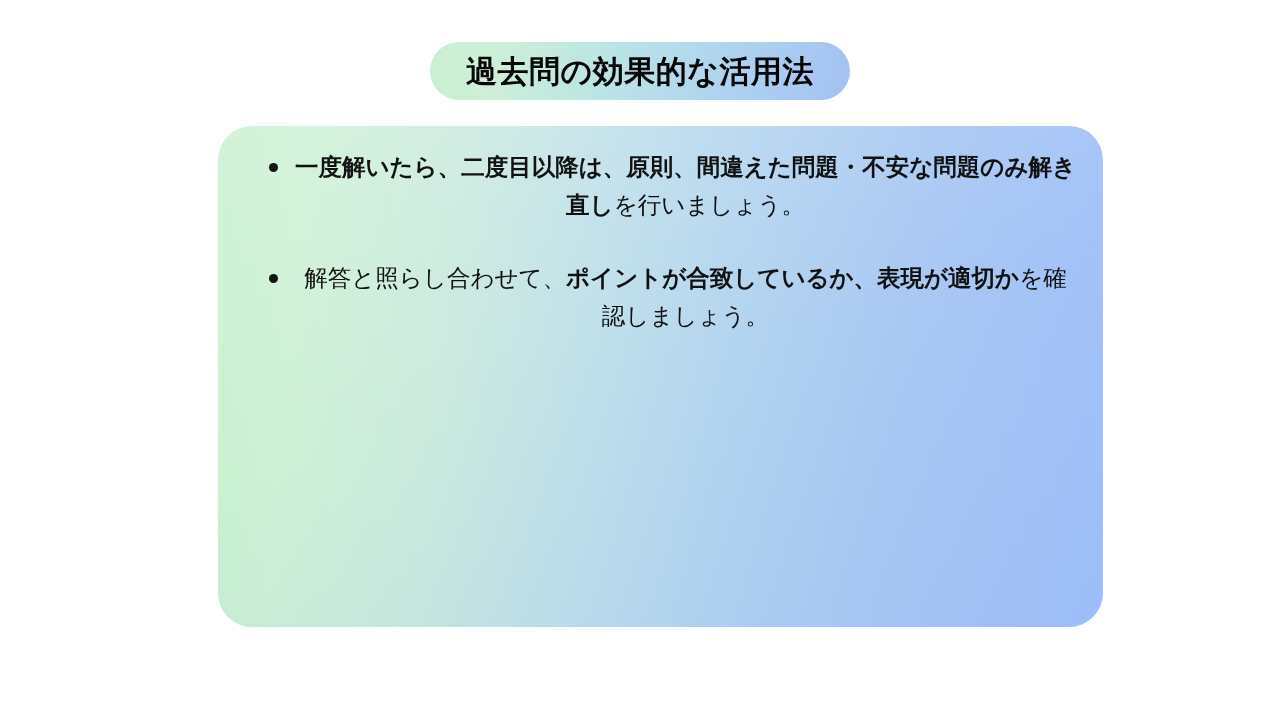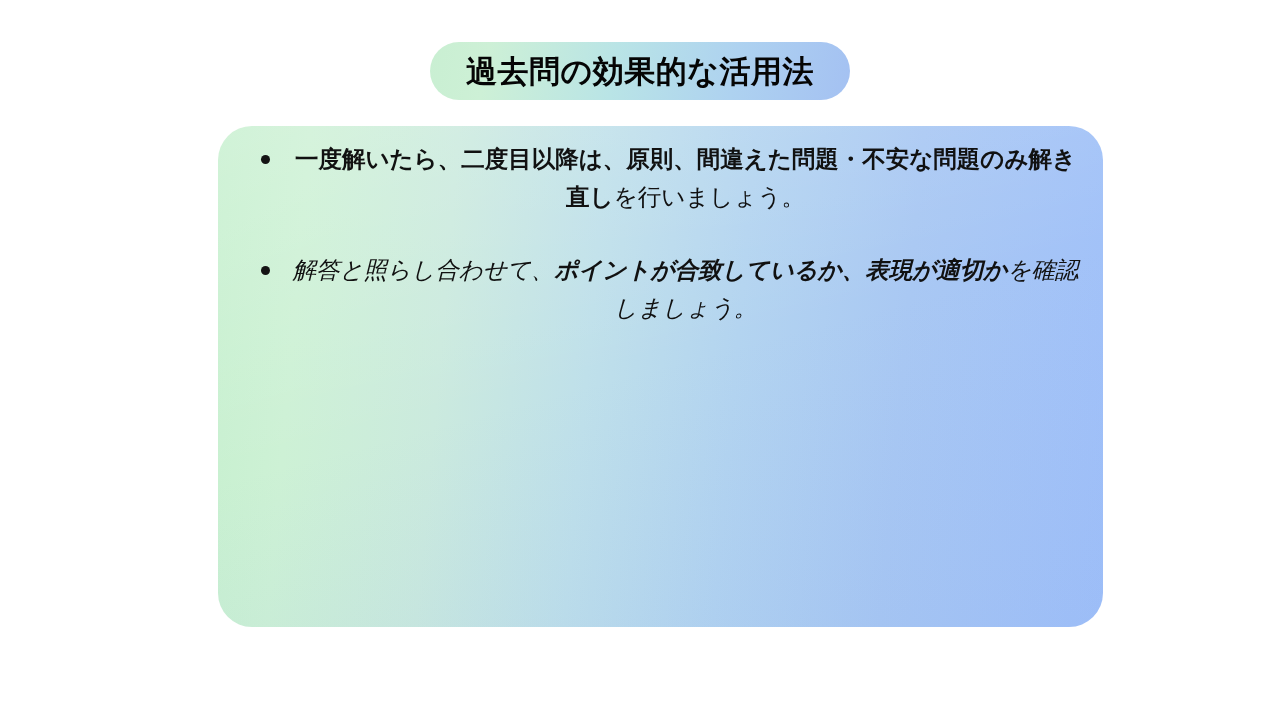--- a/index.html
+++ b/index.html
@@ -63,38 +63,37 @@
     background:
       linear-gradient(165deg, rgba(255,255,255,0.18) 0%, rgba(255,255,255,0.0) 48%, rgba(120,160,235,0.12) 100%),
       linear-gradient(95deg, #c7f0cf 0%, #cdf1d5 10%, #cbeade 26%, #bfe0ea 42%, #b3d4f0 58%, #a9c8f3 76%, #a1c1f9 100%);
     box-sizing: border-box;
     padding: 14px 18px 16px 18px;
     overflow: hidden;
   }
 
   #bullet-list {
     list-style: none;
-    margin: 0;
+    margin: 8px;
     padding: 0;
   }
 
   .bullet-item {
     position: relative;
     padding-left: 50px;
     margin-bottom: 34px;
     text-align: center;
     font-size: 23.5px;
     line-height: 1.63;
     color: #111111;
     font-weight: normal;
   }
 
   .bullet-item:last-child {
     margin-bottom: 0;
-    font-style: italic;
   }
 
   .bullet-marker {
     position: absolute;
     left: 25px;
     top: 15px;
     width: 9px;
     height: 9px;
     border-radius: 50%;
     background: #141414;

